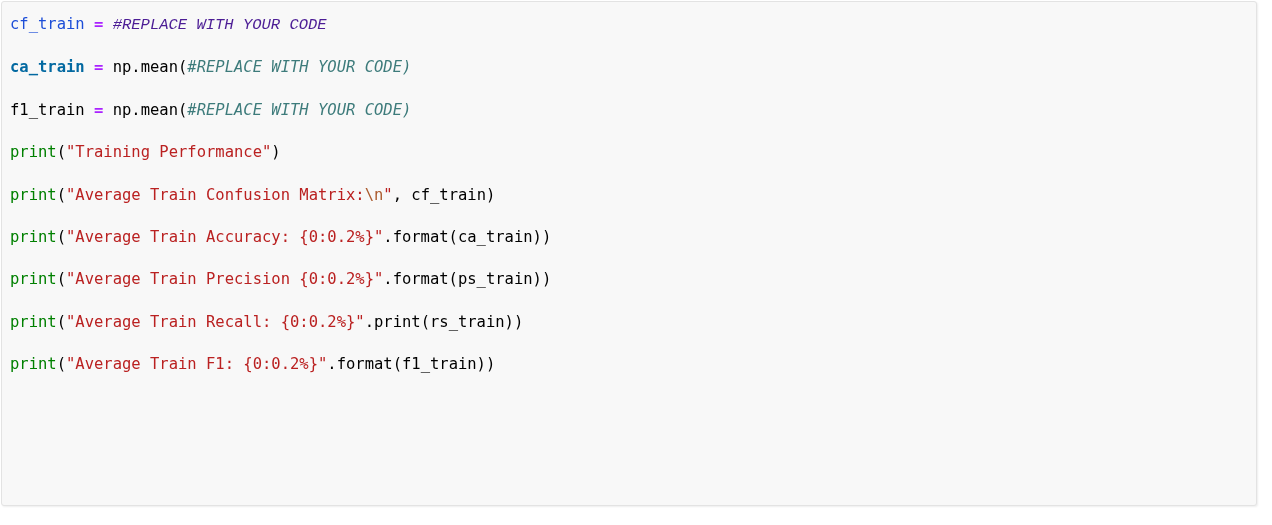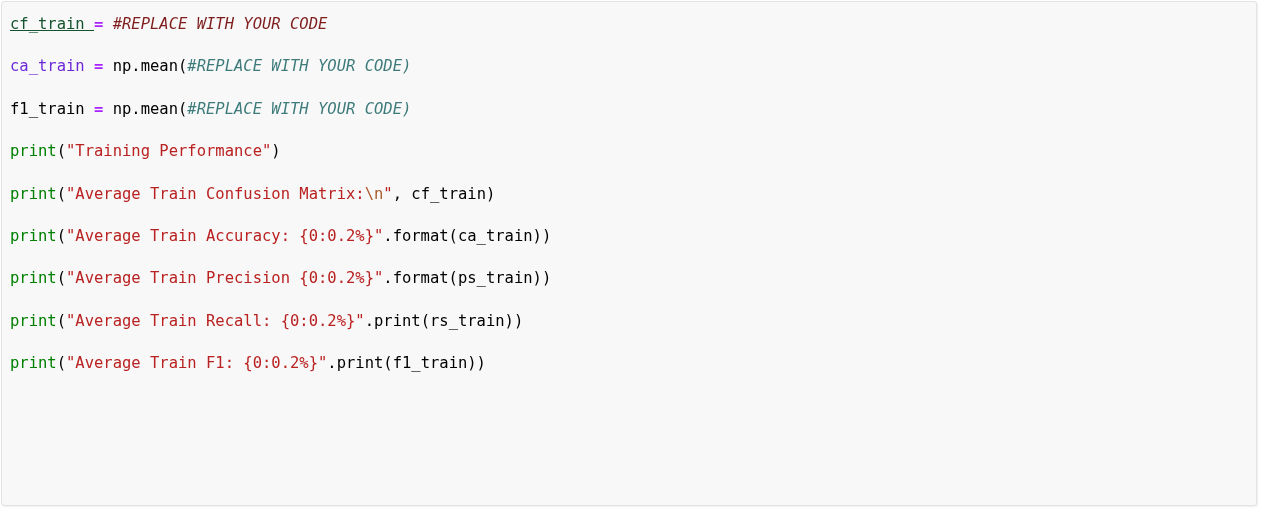--- a/index.html
+++ b/index.html
@@ -47,29 +47,29 @@
   .tok-comment { color: #3d7b7b; font-style: italic; }
   .tok-builtin { color: #008000; }
   .tok-string  { color: #ba2121; }
   .tok-esc     { color: #ab5b2e; }
   .tok-punct   { color: #000000; }
 </style>
 </head>
 <body style="background: rgb(255, 255, 255);">
 
 <div id="code-block" style="background: rgb(248, 248, 248); border-color: rgb(227, 227, 227);">
-  <pre class="code" id="code-content"><span class="ln"><span class="tok-name" style="color: #14532d; text-decoration: underline;">cf_train </span><span class="tok-op" style="color: rgb(170, 34, 255);">=</span><span class="tok-punct" style="color: rgb(0, 0, 0);"> </span><span class="tok-comment" style="color: #7f1d1d;">#REPLACE WITH YOUR CODE</span></span>
-<span class="ln"><span class="tok-name" style="color: #6d28d9;">ca_train </span><span class="tok-op" style="color: rgb(170, 34, 255);">=</span><span class="tok-punct" style="color: rgb(0, 0, 0);"> np.mean(</span><span class="tok-comment" style="color: rgb(61, 123, 123);">#REPLACE WITH YOUR CODE)</span></span>
+  <pre class="code" id="code-content"><span class="ln"><span class="tok-name" style="color: #1d4ed8;">cf_train </span><span class="tok-op" style="color: rgb(170, 34, 255);">=</span><span class="tok-punct" style="color: rgb(0, 0, 0);"> </span><span class="tok-comment" style="color: #4c1d95; font-family: Liberation Mono, monospace;">#REPLACE WITH YOUR CODE</span></span>
+<span class="ln"><span class="tok-name" style="color: #0369a1; font-weight: bold;">ca_train </span><span class="tok-op" style="color: rgb(170, 34, 255);">=</span><span class="tok-punct" style="color: rgb(0, 0, 0);"> np.mean(</span><span class="tok-comment" style="color: rgb(61, 123, 123);">#REPLACE WITH YOUR CODE)</span></span>
 <span class="ln"><span class="tok-name" style="color: rgb(0, 0, 0); margin-top: 15px;">f1_train </span><span class="tok-op" style="color: rgb(170, 34, 255);">=</span><span class="tok-punct" style="color: rgb(0, 0, 0);"> np.mean(</span><span class="tok-comment" style="color: rgb(61, 123, 123);">#REPLACE WITH YOUR CODE)</span></span>
 <span class="ln"><span class="tok-builtin" style="color: rgb(0, 128, 0);">print</span><span class="tok-punct" style="color: rgb(0, 0, 0);">(</span><span class="tok-string" style="color: rgb(186, 33, 33);">"Training Performance"</span><span class="tok-punct" style="color: rgb(0, 0, 0);">)</span></span>
 <span class="ln"><span class="tok-builtin" style="color: rgb(0, 128, 0);">print</span><span class="tok-punct" style="color: rgb(0, 0, 0);">(</span><span class="tok-string" style="color: rgb(186, 33, 33);">"Average Train Confusion Matrix:</span><span class="tok-esc" style="color: rgb(171, 91, 46);">\n</span><span class="tok-string" style="color: rgb(186, 33, 33);">"</span><span class="tok-punct" style="color: rgb(0, 0, 0);">, cf_train)</span></span>
 <span class="ln"><span class="tok-builtin" style="color: rgb(0, 128, 0);">print</span><span class="tok-punct" style="color: rgb(0, 0, 0);">(</span><span class="tok-string" style="color: rgb(186, 33, 33);">"Average Train Accuracy: {0:0.2%}"</span><span class="tok-punct" style="color: rgb(0, 0, 0);">.format(ca_train))</span></span>
 <span class="ln"><span class="tok-builtin" style="color: rgb(0, 128, 0);">print</span><span class="tok-punct" style="color: rgb(0, 0, 0);">(</span><span class="tok-string" style="color: rgb(186, 33, 33);">"Average Train Precision {0:0.2%}"</span><span class="tok-punct" style="color: rgb(0, 0, 0);">.format(ps_train))</span></span>
 <span class="ln"><span class="tok-builtin" style="color: rgb(0, 128, 0);">print</span><span class="tok-punct" style="color: rgb(0, 0, 0);">(</span><span class="tok-string" style="color: rgb(186, 33, 33);">"Average Train Recall: {0:0.2%}"</span><span class="tok-punct" style="color: rgb(0, 0, 0);">.print(rs_train))</span></span>
-<span class="ln"><span class="tok-builtin" style="color: rgb(0, 128, 0);">print</span><span class="tok-punct" style="color: rgb(0, 0, 0);">(</span><span class="tok-string" style="color: rgb(186, 33, 33);">"Average Train F1: {0:0.2%}"</span><span class="tok-punct" style="color: rgb(0, 0, 0);">.print(f1_train))</span></span>
+<span class="ln"><span class="tok-builtin" style="color: rgb(0, 128, 0);">print</span><span class="tok-punct" style="color: rgb(0, 0, 0);">(</span><span class="tok-string" style="color: rgb(186, 33, 33);">"Average Train F1: {0:0.2%}"</span><span class="tok-punct" style="color: rgb(0, 0, 0);">.format(f1_train))</span></span>
 <span class="ln">&nbsp;</span>
 
 
 
 
 
 
 
 
 

